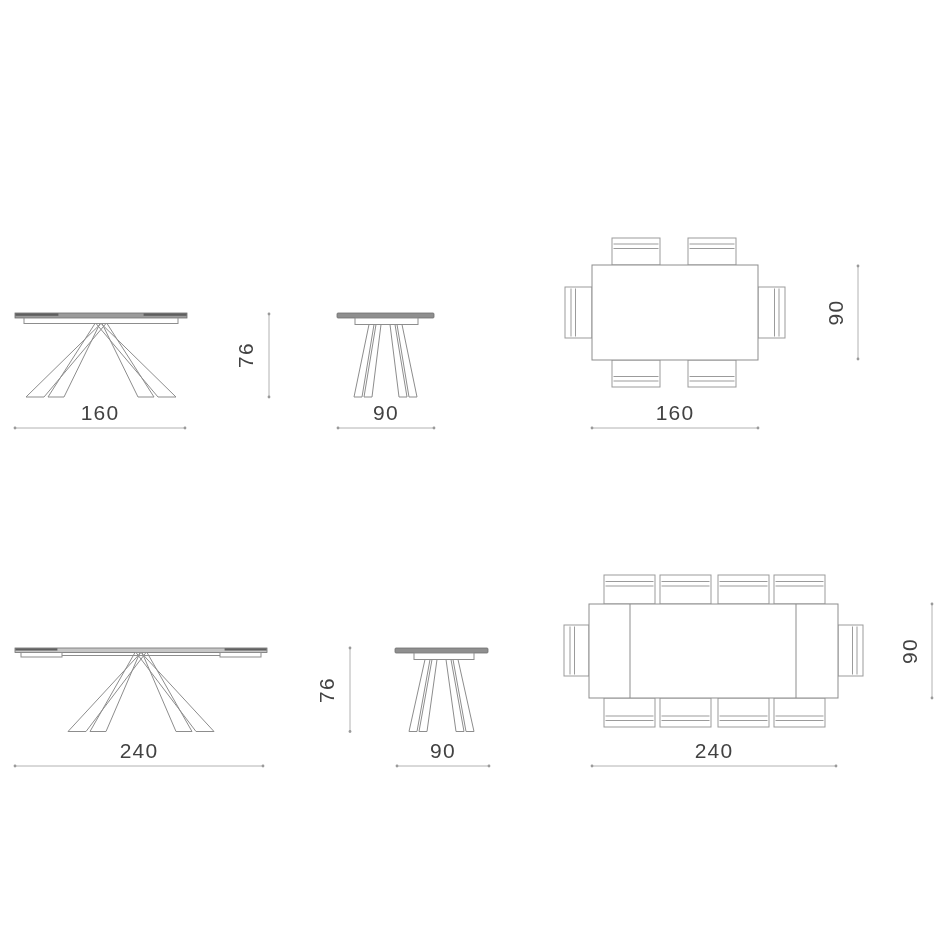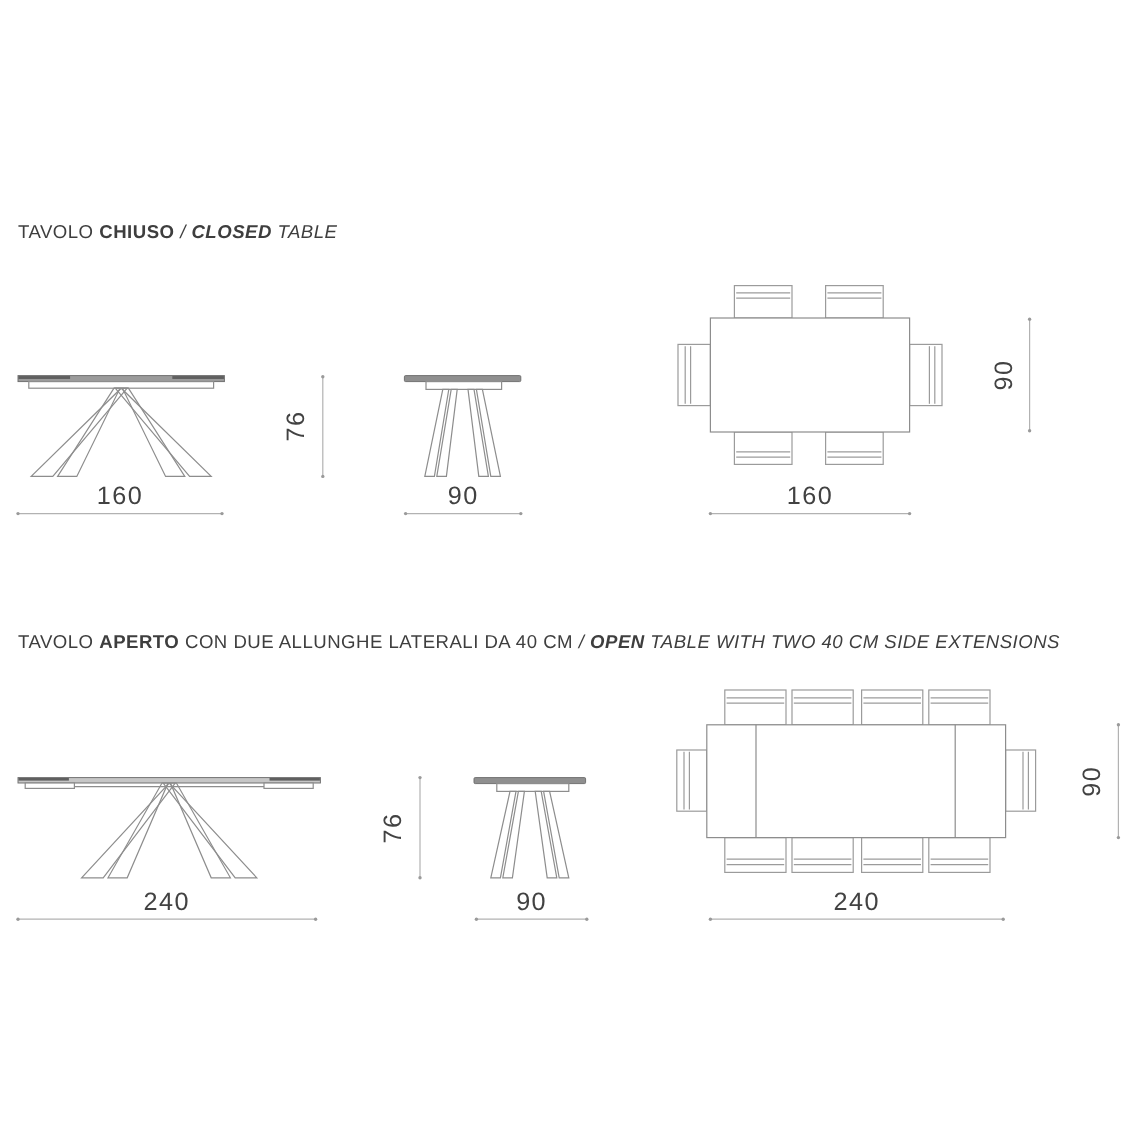--- a/index.html
+++ b/index.html
@@ -17,37 +17,21 @@
   .white{fill:#ffffff;stroke:#8d8d8d;stroke-width:1;}
   .dim{stroke:#b2b2b2;stroke-width:1;}
   .dot{fill:#9a9a9a;}
   .dim-num{font-family:"Liberation Sans",sans-serif;font-size:21px;fill:#424242;letter-spacing:1.2px;}
 </style>
 </head>
 <body>
 
 <div id="canvas">
 
-  <div class="title" style="top:185px;">
-    <span>TAVOLO</span>
-    <span class="b">CHIUSO</span>
-    <span></span>
-    <span class="i">/</span>
-    <span class="bi">CLOSED</span>
-    <span class="i">TABLE</span>
-  </div>
-
-  <div class="title" style="top:527px;">
-    <span>TAVOLO</span>
-    <span class="b">APERTO</span>
-    <span>CON DUE ALLUNGHE LATERALI DA 40 CM</span>
-    <span class="i">/</span>
-    <span class="bi">OPEN</span>
-    <span class="i">TABLE WITH TWO 40 CM SIDE EXTENSIONS</span>
-  </div>
+
 
   <svg width="950" height="950" viewBox="0 0 950 950">
 
     <g>
       <rect class="slab" x="15" y="313" width="172" height="5" fill="#9b9b9b"></rect>
       <rect x="15.4" y="313.4" width="43" height="2.4" fill="#5f5f5f"></rect>
       <rect x="143.6" y="313.4" width="43" height="2.4" fill="#5f5f5f"></rect>
       <rect class="white" x="24" y="318" width="154" height="5.5"></rect>
       <polygon class="outline" points="101,323.5 106,323.5 44,397 26,397"></polygon>
       <polygon class="outline" points="95,323.5 100,323.5 64,397 48,397"></polygon>

